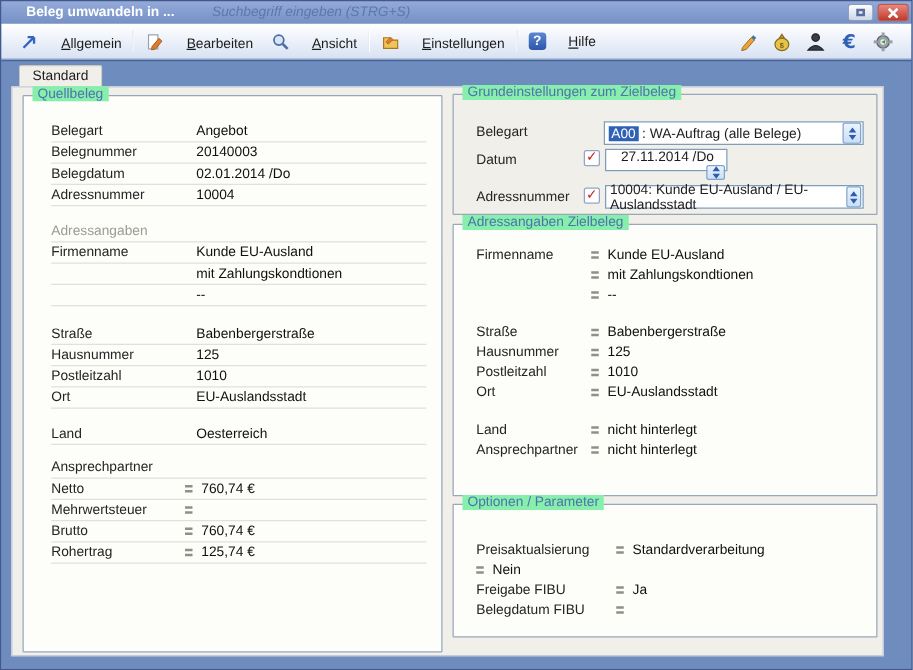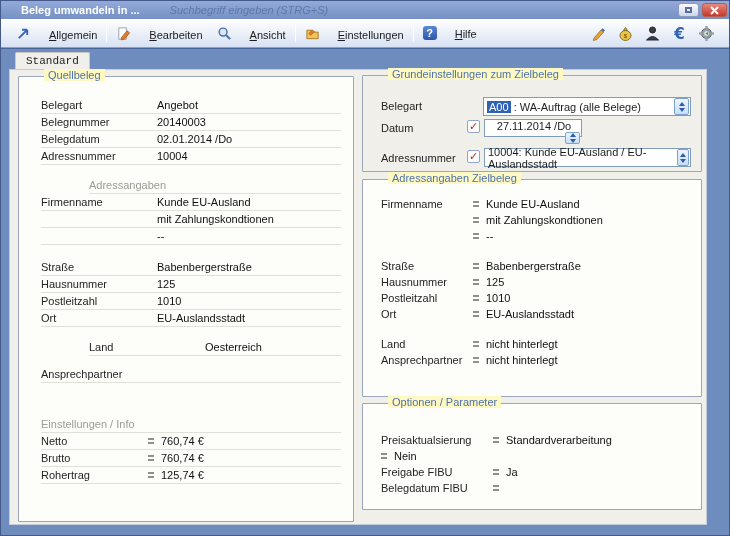--- a/index.html
+++ b/index.html
@@ -34,38 +34,38 @@
   .menu-sep { width:1px; height:18px; background:#b6c2d6; border-right:1px solid #ffffff; margin:0 2px; }
   .menu-right { margin-left:auto; display:flex; gap:9px; align-items:center; padding-right:8px; }
   .tool-icon { width:18px; height:18px; display:flex; align-items:center; justify-content:center; }
   .help-badge { width:14px; height:14px; background:linear-gradient(#5c86d6,#2e56a8); color:#fff;
     border-radius:3px; font-weight:bold; font-size:11px; display:flex; align-items:center; justify-content:center; }
 
   
   .bluebody { position:absolute; left:0; top:47px; width:730px; height:489px;
     background:linear-gradient(#7license0,#6f8cbe); background:#6f8cbe; border-top:1px solid #48639b; }
   .tab { position:absolute; left:14px; top:3px; height:18px; padding:2px 10px 0 10px;
-    background:#f1efe9; border:1px solid #c9c7bf; border-bottom:none; border-radius:2px 2px 0 0;font-family:Liberation Mono, monospace; }
+    background:#f1efe9; border:1px solid #c9c7bf; border-bottom:none; border-radius:2px 2px 0 0; }
   .panel { position:absolute; left:8px; top:20px; width:698px; height:456px; background:#f1efe9;
     border:1px solid #c4cbd9; }
 
   
   .gbox { position:absolute; border:1px solid #9aa6bc; border-radius:1px; }
-  .gbox .legend { position:absolute; top:-8px; left:25px; padding:0 4px; color:#4f72ad; background:#fef9c3; white-space:nowrap;text-align:center; }
+  .gbox .legend { position:absolute; top:-8px; left:7px; padding:0 4px; color:#4f72ad; background:#86efac; white-space:nowrap;text-align:center; }
   .gbox-white { background:#fdfdfa; }
   .gbox-beige { background:#f1efe9; }
 
   
   .lrows { padding:20px 12px 0 22px; }
   .row { display:flex; align-items:center; height:17px; border-bottom:1px solid #e2e0d9; }
   .row .lbl { width:116px; color:#242424; flex-shrink:0; }
   .row .lbl-n { width:107px; color:#242424; flex-shrink:0; }
   .row .val { color:#101010; white-space:nowrap; }
   .sechdr { color:#9c9c94; }
-  .gap12 { margin-top:12px;margin-left:48px; } .gap14 { margin-top:14px; } .gap10 { margin-top:10px; } .gap33 { margin-top:33px; }
+  .gap12 { margin-top:12px; } .gap14 { margin-top:14px; } .gap10 { margin-top:10px; } .gap33 { margin-top:33px; }
 
   
   .eq { width:6px; height:6px; border-top:2px solid #909088; border-bottom:2px solid #909088; margin-right:7px; flex-shrink:0; }
 
   
   .rrows { padding:16px 10px 0 18px; }
   .rrow { display:flex; align-items:center; height:16px; }
   .rrow .lbl { width:92px; color:#242424; flex-shrink:0; }
   .rrow .val { color:#101010; white-space:nowrap; }
 
@@ -235,27 +235,29 @@
 
           <div class="row gap12">
               <span class="lbl">Land</span>
               <span class="val">Oesterreich</span>
             </div>
           <div class="row gap10">
               <span class="lbl">Ansprechpartner</span>
               <span class="val"></span>
             </div>
 
-          <div class="row gap33">
-              <span class="sechdr">Einstellungen / Info</span>
-            </div>
           <div class="row">
               <span class="lbl-n">Netto</span>
               <span class="eq"></span>
               <span class="val">760,74 €</span>
+            </div>
+          <div class="row">
+              <span class="lbl-n">Mehrwertsteuer</span>
+              <span class="eq"></span>
+              <span class="val"></span>
             </div>
           <div class="row">
               <span class="lbl-n">Brutto</span>
               <span class="eq"></span>
               <span class="val">760,74 €</span>
             </div>
           <div class="row">
               <span class="lbl-n">Rohertrag</span>
               <span class="eq"></span>
               <span class="val">125,74 €</span>

